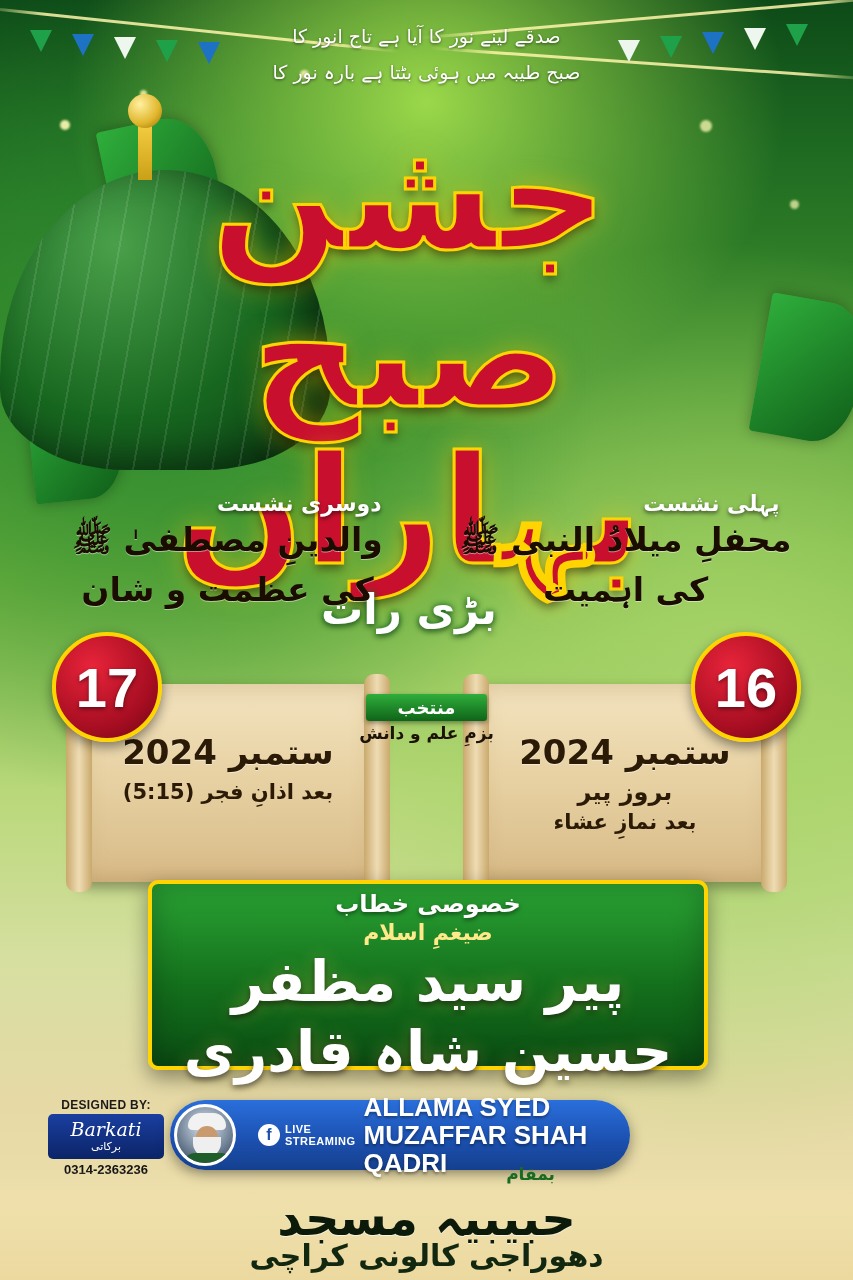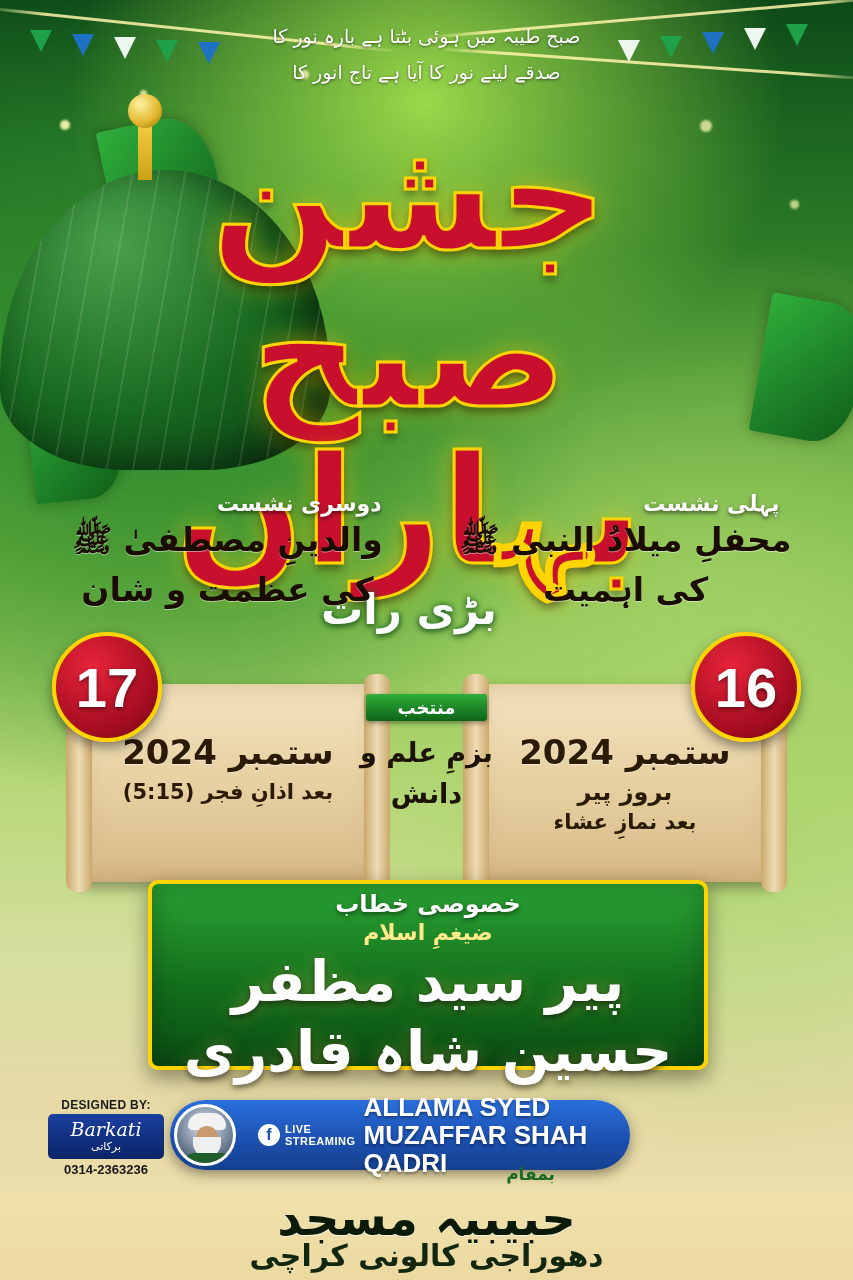--- a/index.html
+++ b/index.html
@@ -171,21 +171,21 @@
     width:168px; text-align:center; direction:rtl;
   }
   .center-tag .ribbon {
     display:inline-block; padding:3px 32px;
     background:linear-gradient(180deg,#2fae3b,#0f6418);
     color:#fff; font-size:18px; font-weight:bold; border-radius:3px;
     font-family:"DejaVu Sans", sans-serif;
     box-shadow:0 2px 5px rgba(0,0,0,.4);
   }
   .center-tag .line1 {
-    margin-top:12px; font-size:27px; font-weight:bold; color:#1c1205;
+    margin-top:0; font-size:17px; font-weight:bold; color:#1c1205;
     font-family:"DejaVu Sans", sans-serif; line-height:1.5;
   }
 
   
   .speaker-panel {
     position:absolute; top:880px; left:148px; width:560px; height:190px;
     background:linear-gradient(180deg,#2aa334 0%, #14701c 55%, #0a4d13 100%);
     border:4px solid #ffd400;
     border-radius:10px;
     box-shadow:0 8px 20px rgba(0,0,0,.4), inset 0 0 30px rgba(0,0,0,.25);
@@ -334,22 +334,22 @@
   <div class="banner-green" style="left:30px; top:380px; width:90px; height:120px; transform:rotate(-6deg);"></div>
 
   <div class="dome-wrap">
     <div class="dome"></div>
     <div class="dome-ribs"></div>
     <div class="spire"></div>
     <div class="spire-ball"></div>
   </div>
 
   <div class="couplet">
+    <div>صدقے لینے نور کا آیا ہے تاج انور کا</div>
     <div>صبح طیبہ میں ہوئی بٹتا ہے بارہ نور کا</div>
-    <div>صدقے لینے نور کا آیا ہے تاج انور کا</div>
   </div>
 
   <div class="title-wrap">
     <div class="title-main">جشن صبح بہاراں</div>
     <div class="title-sub">بڑی رات</div>
   </div>
 
   <div class="sessions">
     <div class="session">
       <div class="label">پہلی نشست</div>

